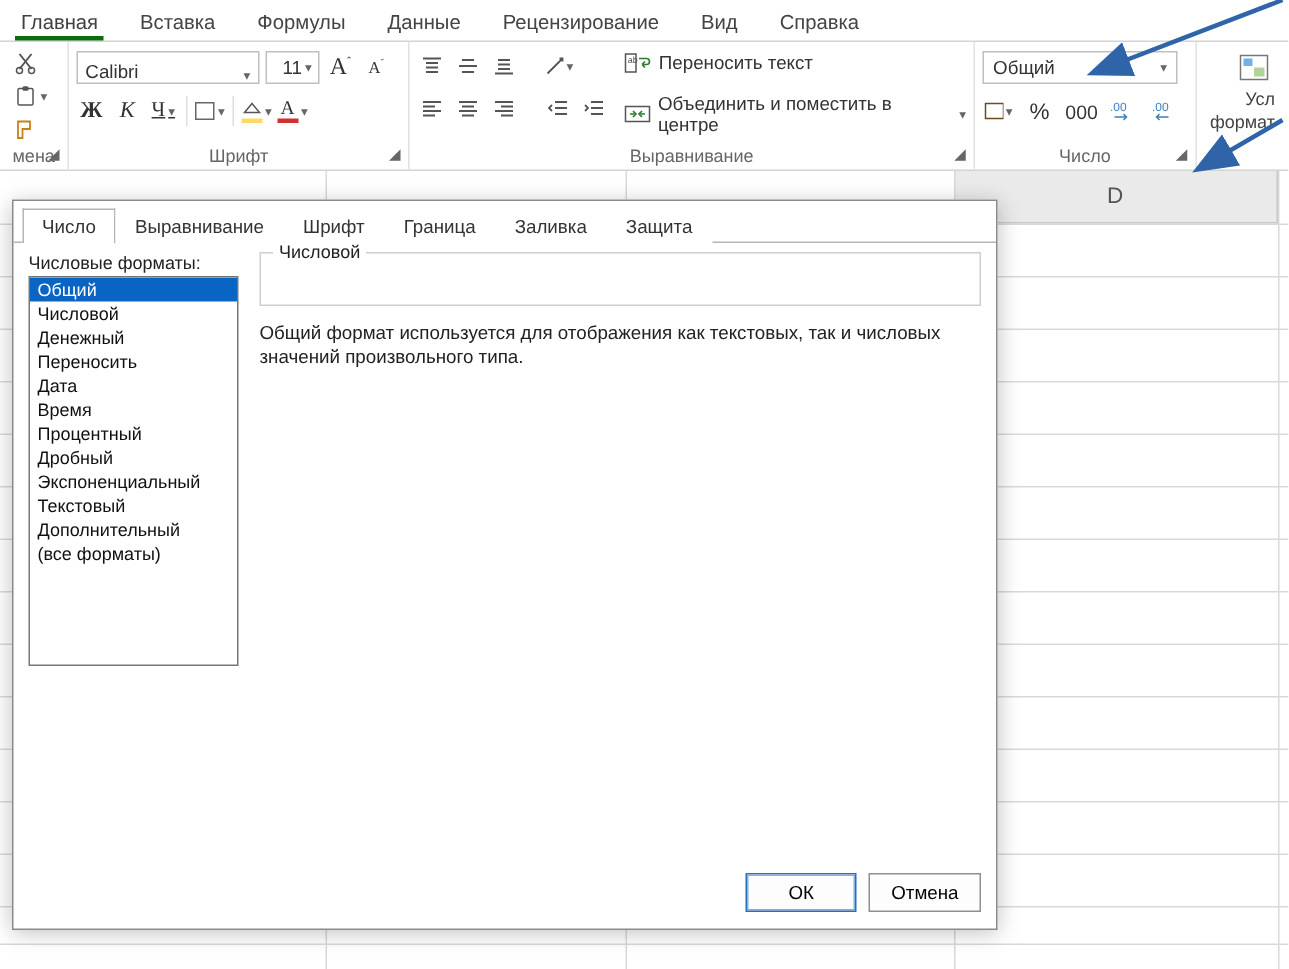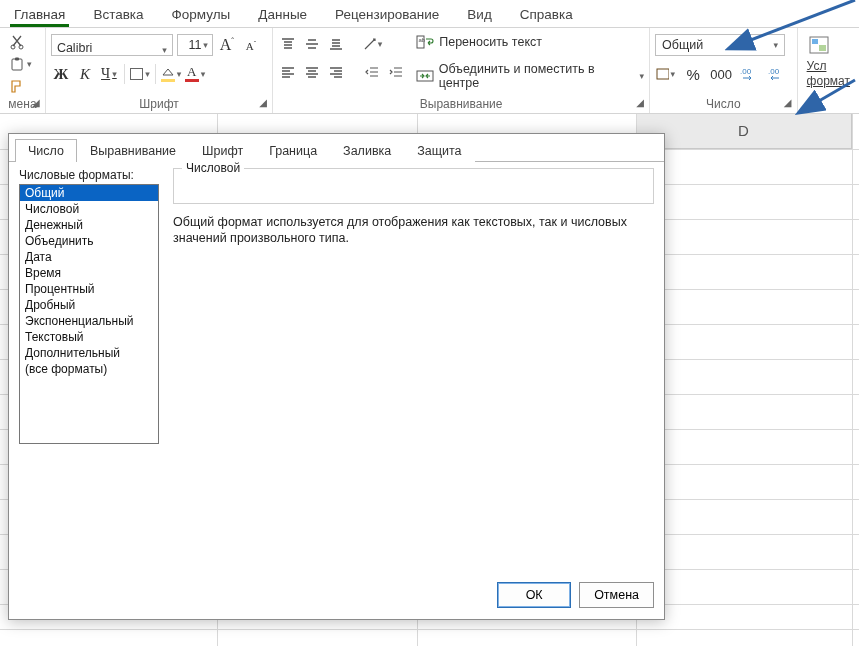--- a/index.html
+++ b/index.html
@@ -134,21 +134,21 @@
     height:22px; width:130px;
     display:flex; align-items:center;
     padding:0 6px;
     font-size:12.5px;
     justify-content:space-between;
     background:#fff;
   }
   .num-icons { display:flex; gap:8px; align-items:center;}
 
   
-  .styles-col { display:flex; flex-direction:column; align-items:flex-start; gap:2px; padding:4px 4px 0;text-decoration:underline;}
+  .styles-col { display:flex; flex-direction:column; align-items:flex-end; gap:2px; padding:4px 4px 0;}
   .styles-col .lbl{ font-size:12px; color:#444; text-align:center; line-height:13px;}
 
   
   .arrow {
     position:absolute;
     pointer-events:none;
   }
 
   
   .sheet {
@@ -563,21 +563,21 @@
     <div class="dlg-tab">Заливка</div>
     <div class="dlg-tab">Защита</div>
   </div>
   <div class="dlg-body">
     <div>
       <div class="cat-label">Числовые форматы:</div>
       <div class="cat-list">
         <div class="cat-item selected">Общий</div>
         <div class="cat-item">Числовой</div>
         <div class="cat-item">Денежный</div>
-        <div class="cat-item">Объединить</div>
+        <div class="cat-item">Переносить</div>
         <div class="cat-item">Дата</div>
         <div class="cat-item">Время</div>
         <div class="cat-item">Процентный</div>
         <div class="cat-item">Дробный</div>
         <div class="cat-item">Экспоненциальный</div>
         <div class="cat-item">Текстовый</div>
         <div class="cat-item">Дополнительный</div>
         <div class="cat-item">(все форматы)</div>
       </div>
     </div>

